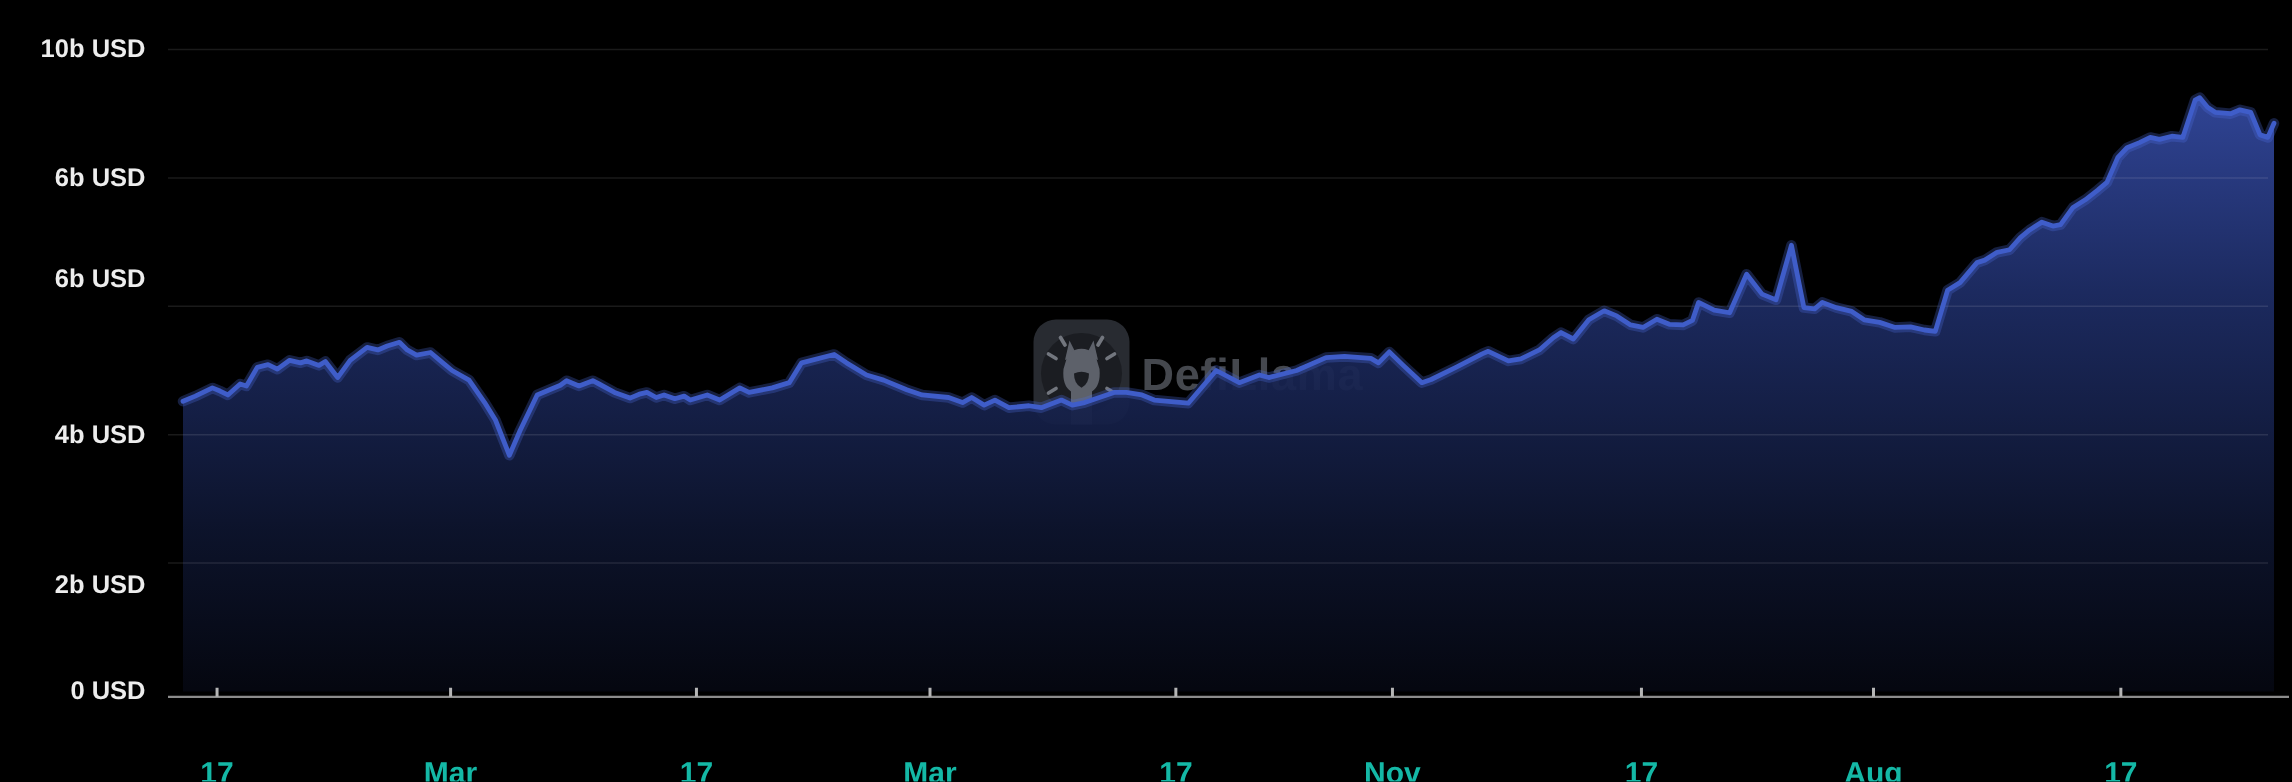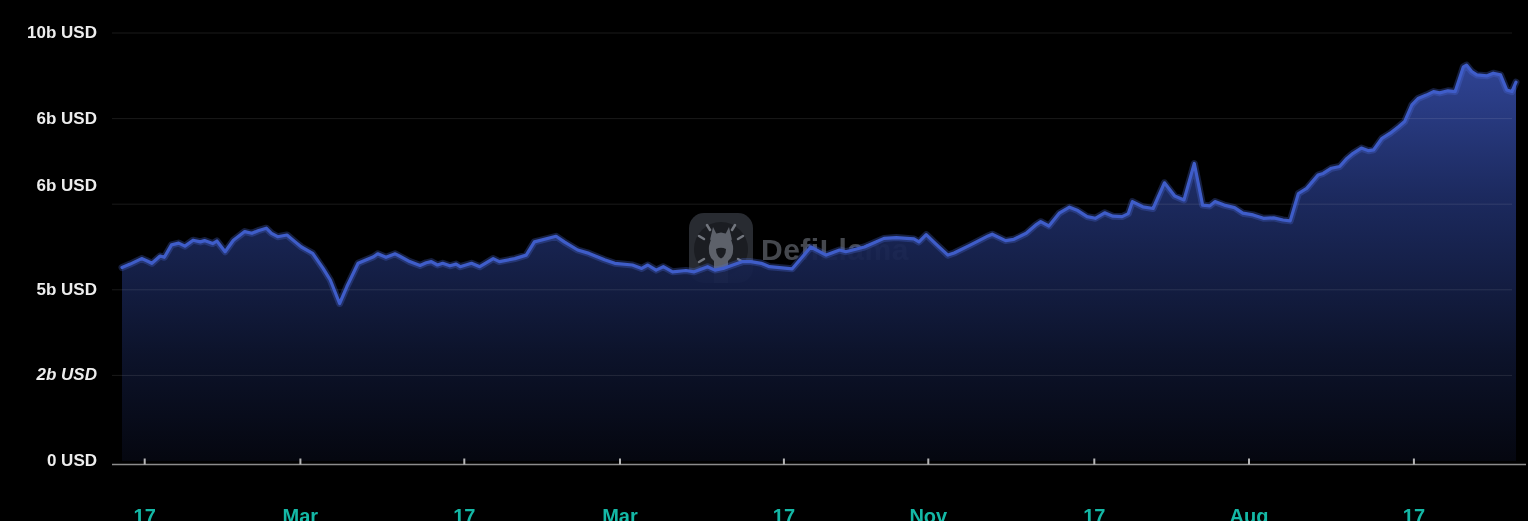--- a/index.html
+++ b/index.html
@@ -81,22 +81,22 @@
       <line x1="928.3" y1="458.5" x2="928.3" y2="464.5" stroke="#b5b5b5" stroke-width="2"></line>
       <line x1="1094.3" y1="458.5" x2="1094.3" y2="464.5" stroke="#b5b5b5" stroke-width="2"></line>
       <line x1="1249.0" y1="458.5" x2="1249.0" y2="464.5" stroke="#b5b5b5" stroke-width="2"></line>
       <line x1="1413.9" y1="458.5" x2="1413.9" y2="464.5" stroke="#b5b5b5" stroke-width="2"></line>
     </svg>
 
   <div id="labels">
       <div class="axis-label y-label" style="top: 20px;">10b USD</div>
       <div class="axis-label y-label" style="top: 105.6px;">6b USD</div>
       <div class="axis-label y-label" style="top: 173px;">6b USD</div>
-      <div class="axis-label y-label" style="top: 276.8px;">5b USD</div>
-      <div class="axis-label y-label" style="top: 362px; font-style: italic;">2b USD</div>
+      <div class="axis-label y-label" style="top: 276.8px;">4b USD</div>
+      <div class="axis-label y-label" style="top: 377px;">2b USD</div>
       <div class="axis-label y-label" style="top: 448px;">0 USD</div>
       <div class="axis-label x-label" style="left: 99.6834px;">17</div>
       <div class="axis-label x-label month" style="left: 255.374px;">Mar</div>
       <div class="axis-label x-label" style="left: 419.314px;">17</div>
       <div class="axis-label x-label month" style="left: 575.004px;">Mar</div>
       <div class="axis-label x-label" style="left: 738.944px;">17</div>
       <div class="axis-label x-label month" style="left: 883.293px;">Nov</div>
       <div class="axis-label x-label" style="left: 1049.29px;">17</div>
       <div class="axis-label x-label month" style="left: 1203.95px;">Aug</div>
       <div class="axis-label x-label" style="left: 1368.92px;">17</div>

